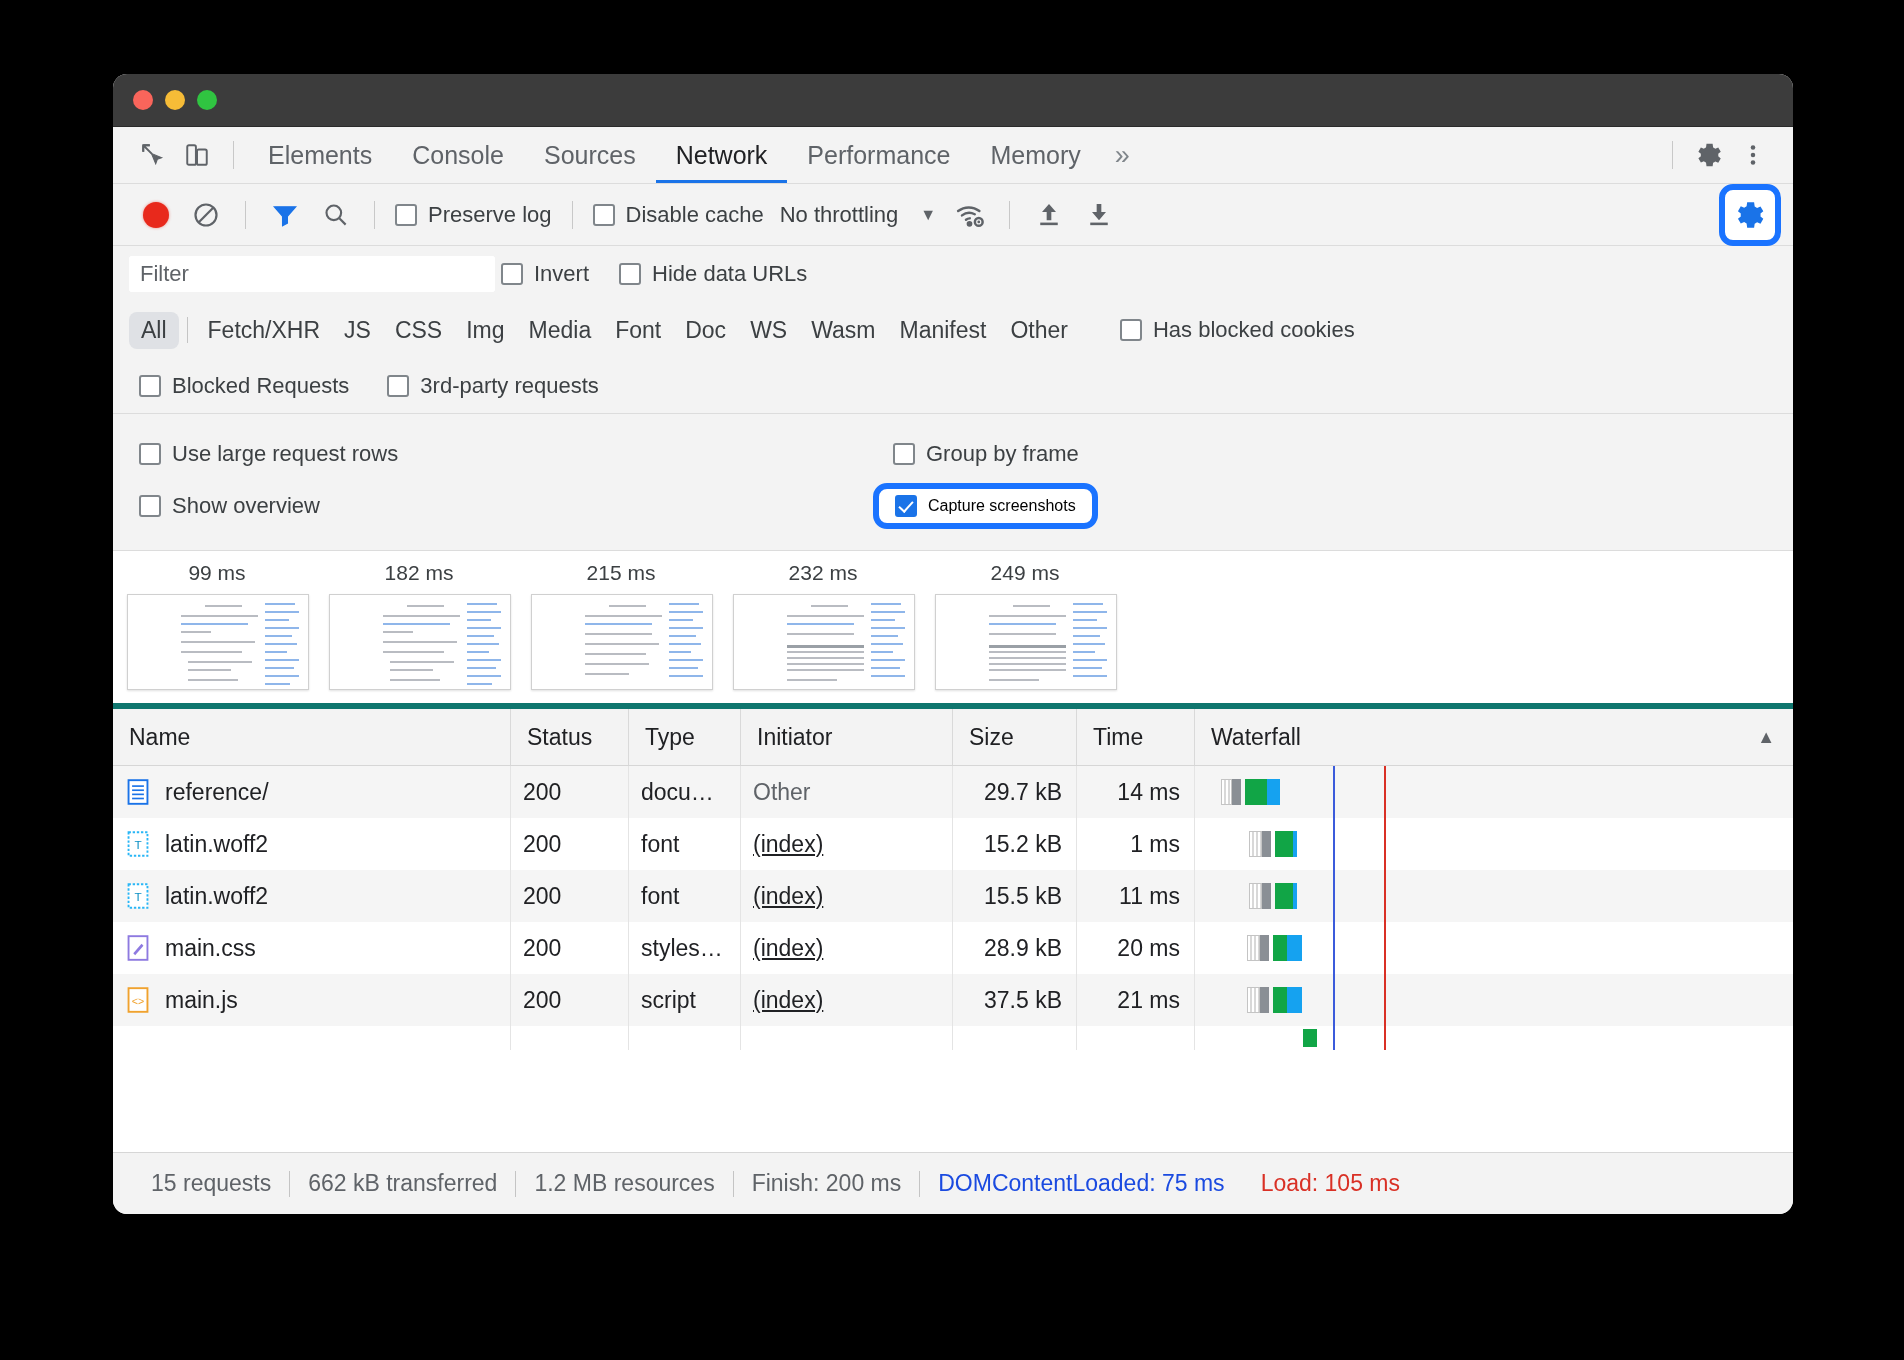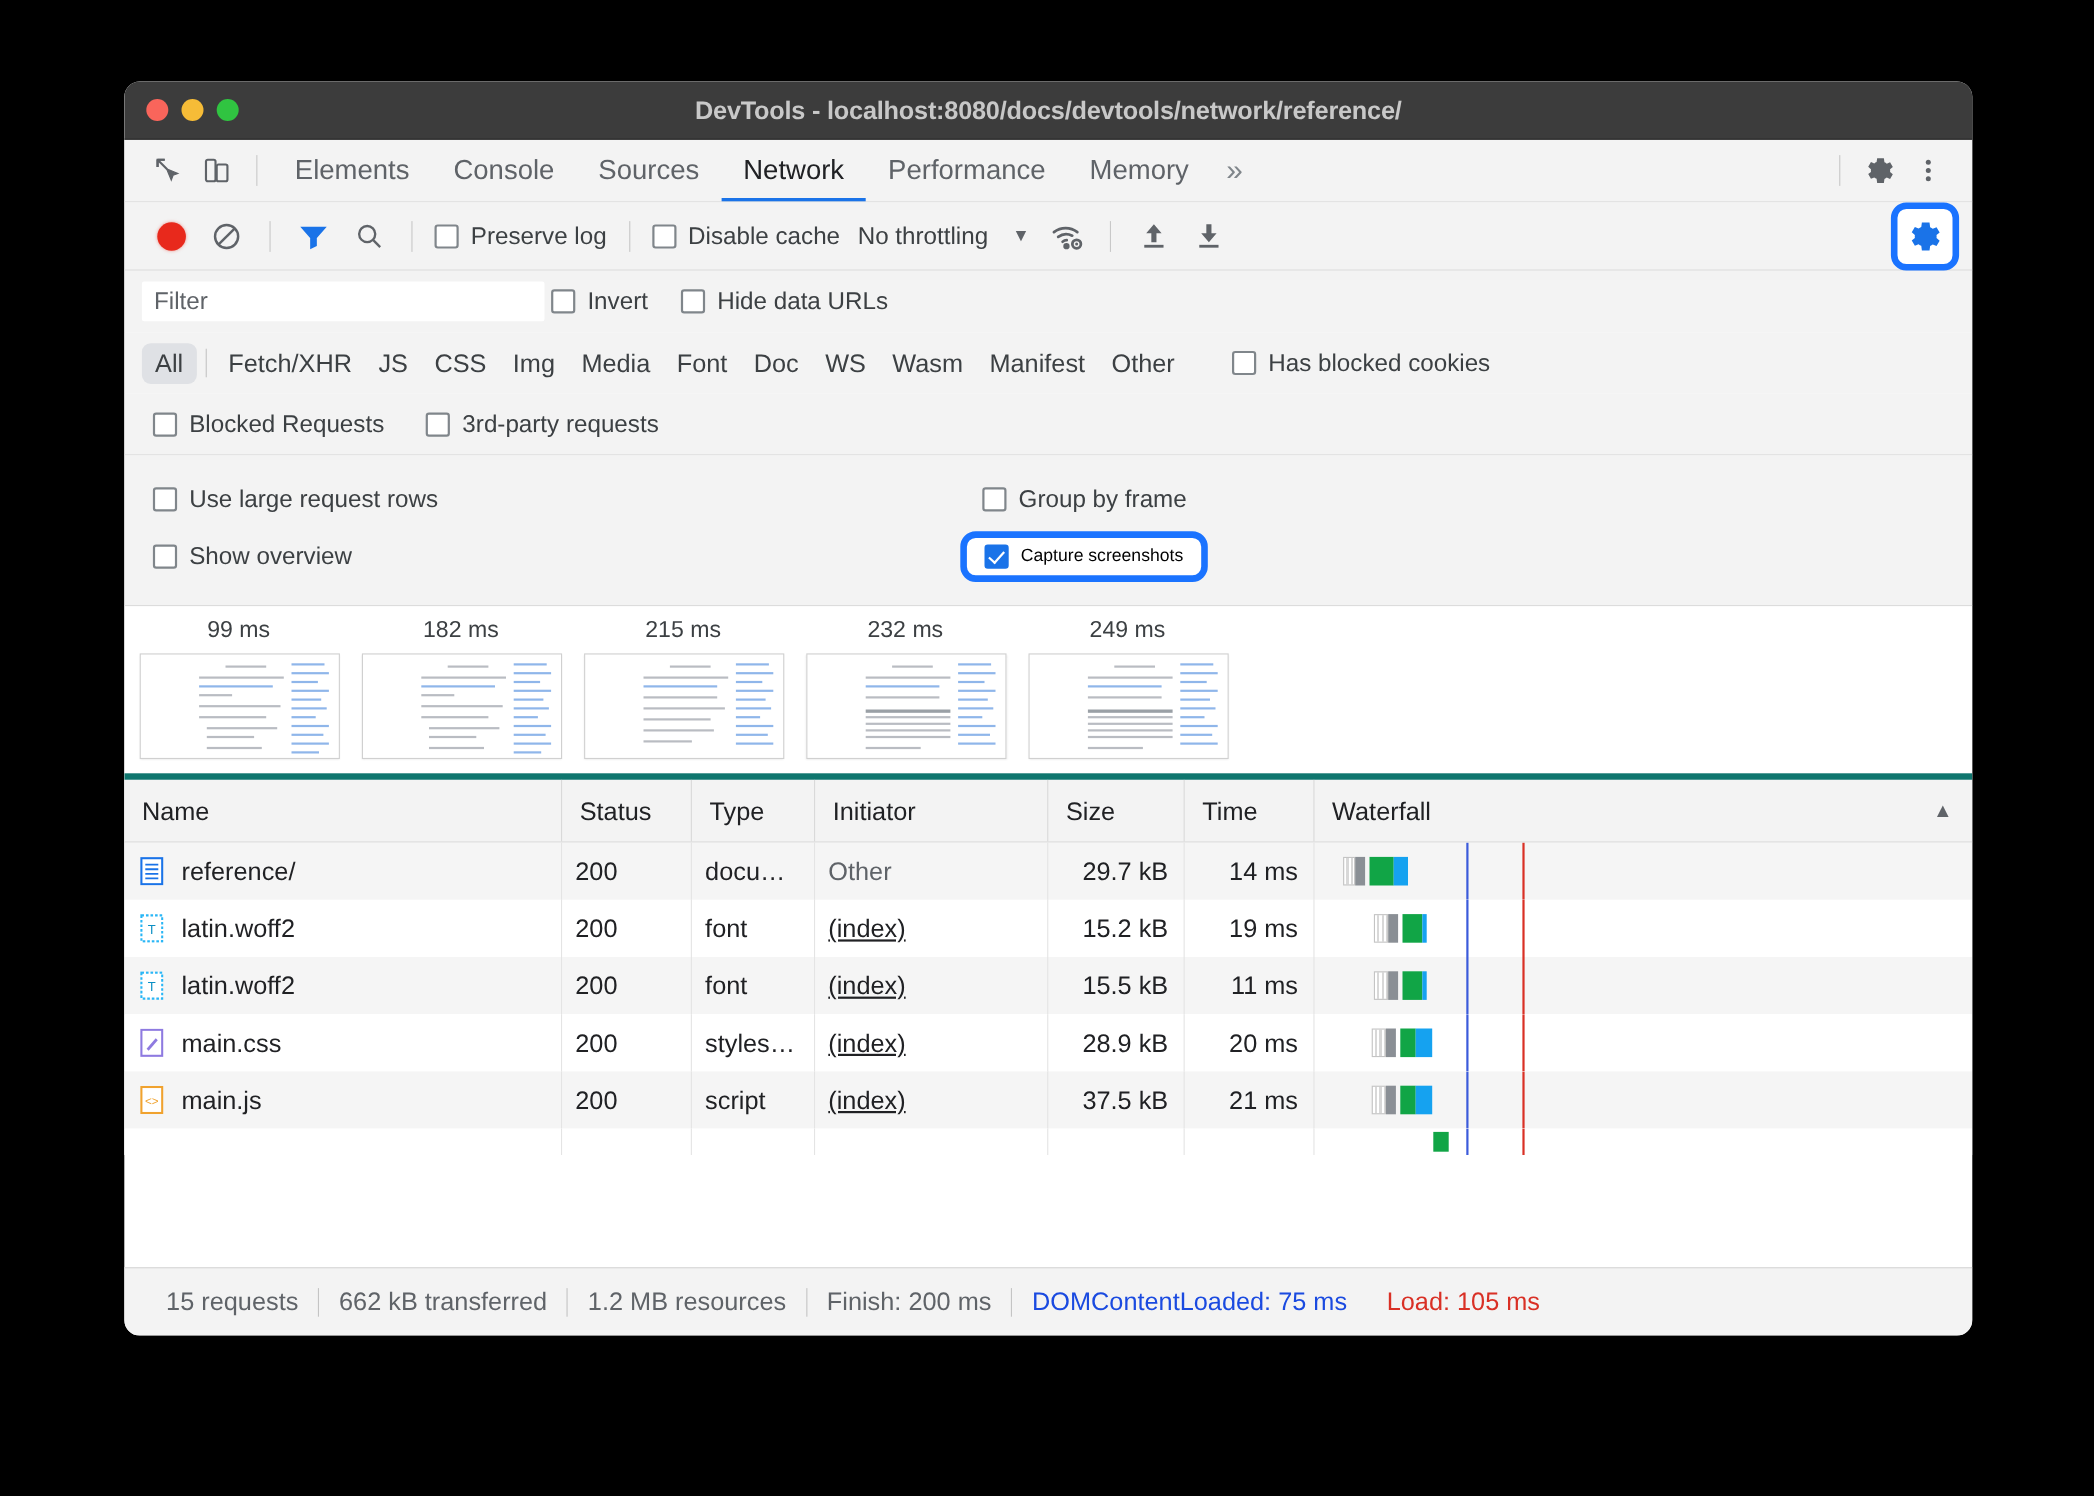--- a/index.html
+++ b/index.html
@@ -375,21 +375,20 @@
 
 <div class="stage">
   <div class="window">
 
     <div class="titlebar">
       <div class="traffic">
         <div class="dot red"></div>
         <div class="dot yellow"></div>
         <div class="dot green"></div>
       </div>
-      <div class="titlebar-title">DevTools - localhost:8080/docs/devtools/network/reference/</div>
     </div>
 
     <div class="tabbar">
       <div class="tb-icon">
         <svg width="26" height="26" viewBox="0 0 24 24" fill="none" stroke="#5f6368" stroke-width="1.8">
           <path d="M3 3h6M3 3v6M3 3l8 8"></path>
           <path d="M3 14v7h7" stroke="none"></path>
           <path d="M10.5 10.5l9.5 4-4 1.5-1.5 4z" fill="#5f6368" stroke="#5f6368" stroke-width="1"></path>
           <path d="M3 9V3h6"></path>
         </svg>
@@ -760,21 +759,21 @@
               </svg>
           </span>
           <span>latin.woff2</span>
         </div>
         <div class="td c-status">200</div>
         <div class="td c-type">font</div>
         <div class="td c-initiator">
             <span class="link">(index)</span>
           </div>
         <div class="td c-size num">15.2 kB</div>
-        <div class="td c-time num">19 ms</div>
+        <div class="td c-time num">1 ms</div>
         <div class="td c-waterfall">
           <div class="wf">
             <div class="wf-bar wf-q" style="left:42px;width:13px"></div>
             <div class="wf-bar wf-s" style="left:55px;width:9px"></div>
             <div class="wf-bar wf-g" style="left:68px;width:18px"></div>
             <div class="wf-bar wf-b" style="left:86px;width:4px"></div>
             <div class="wf-line blue" style="left:126px"></div>
             <div class="wf-line red" style="left:177px"></div>
           </div>
         </div>

